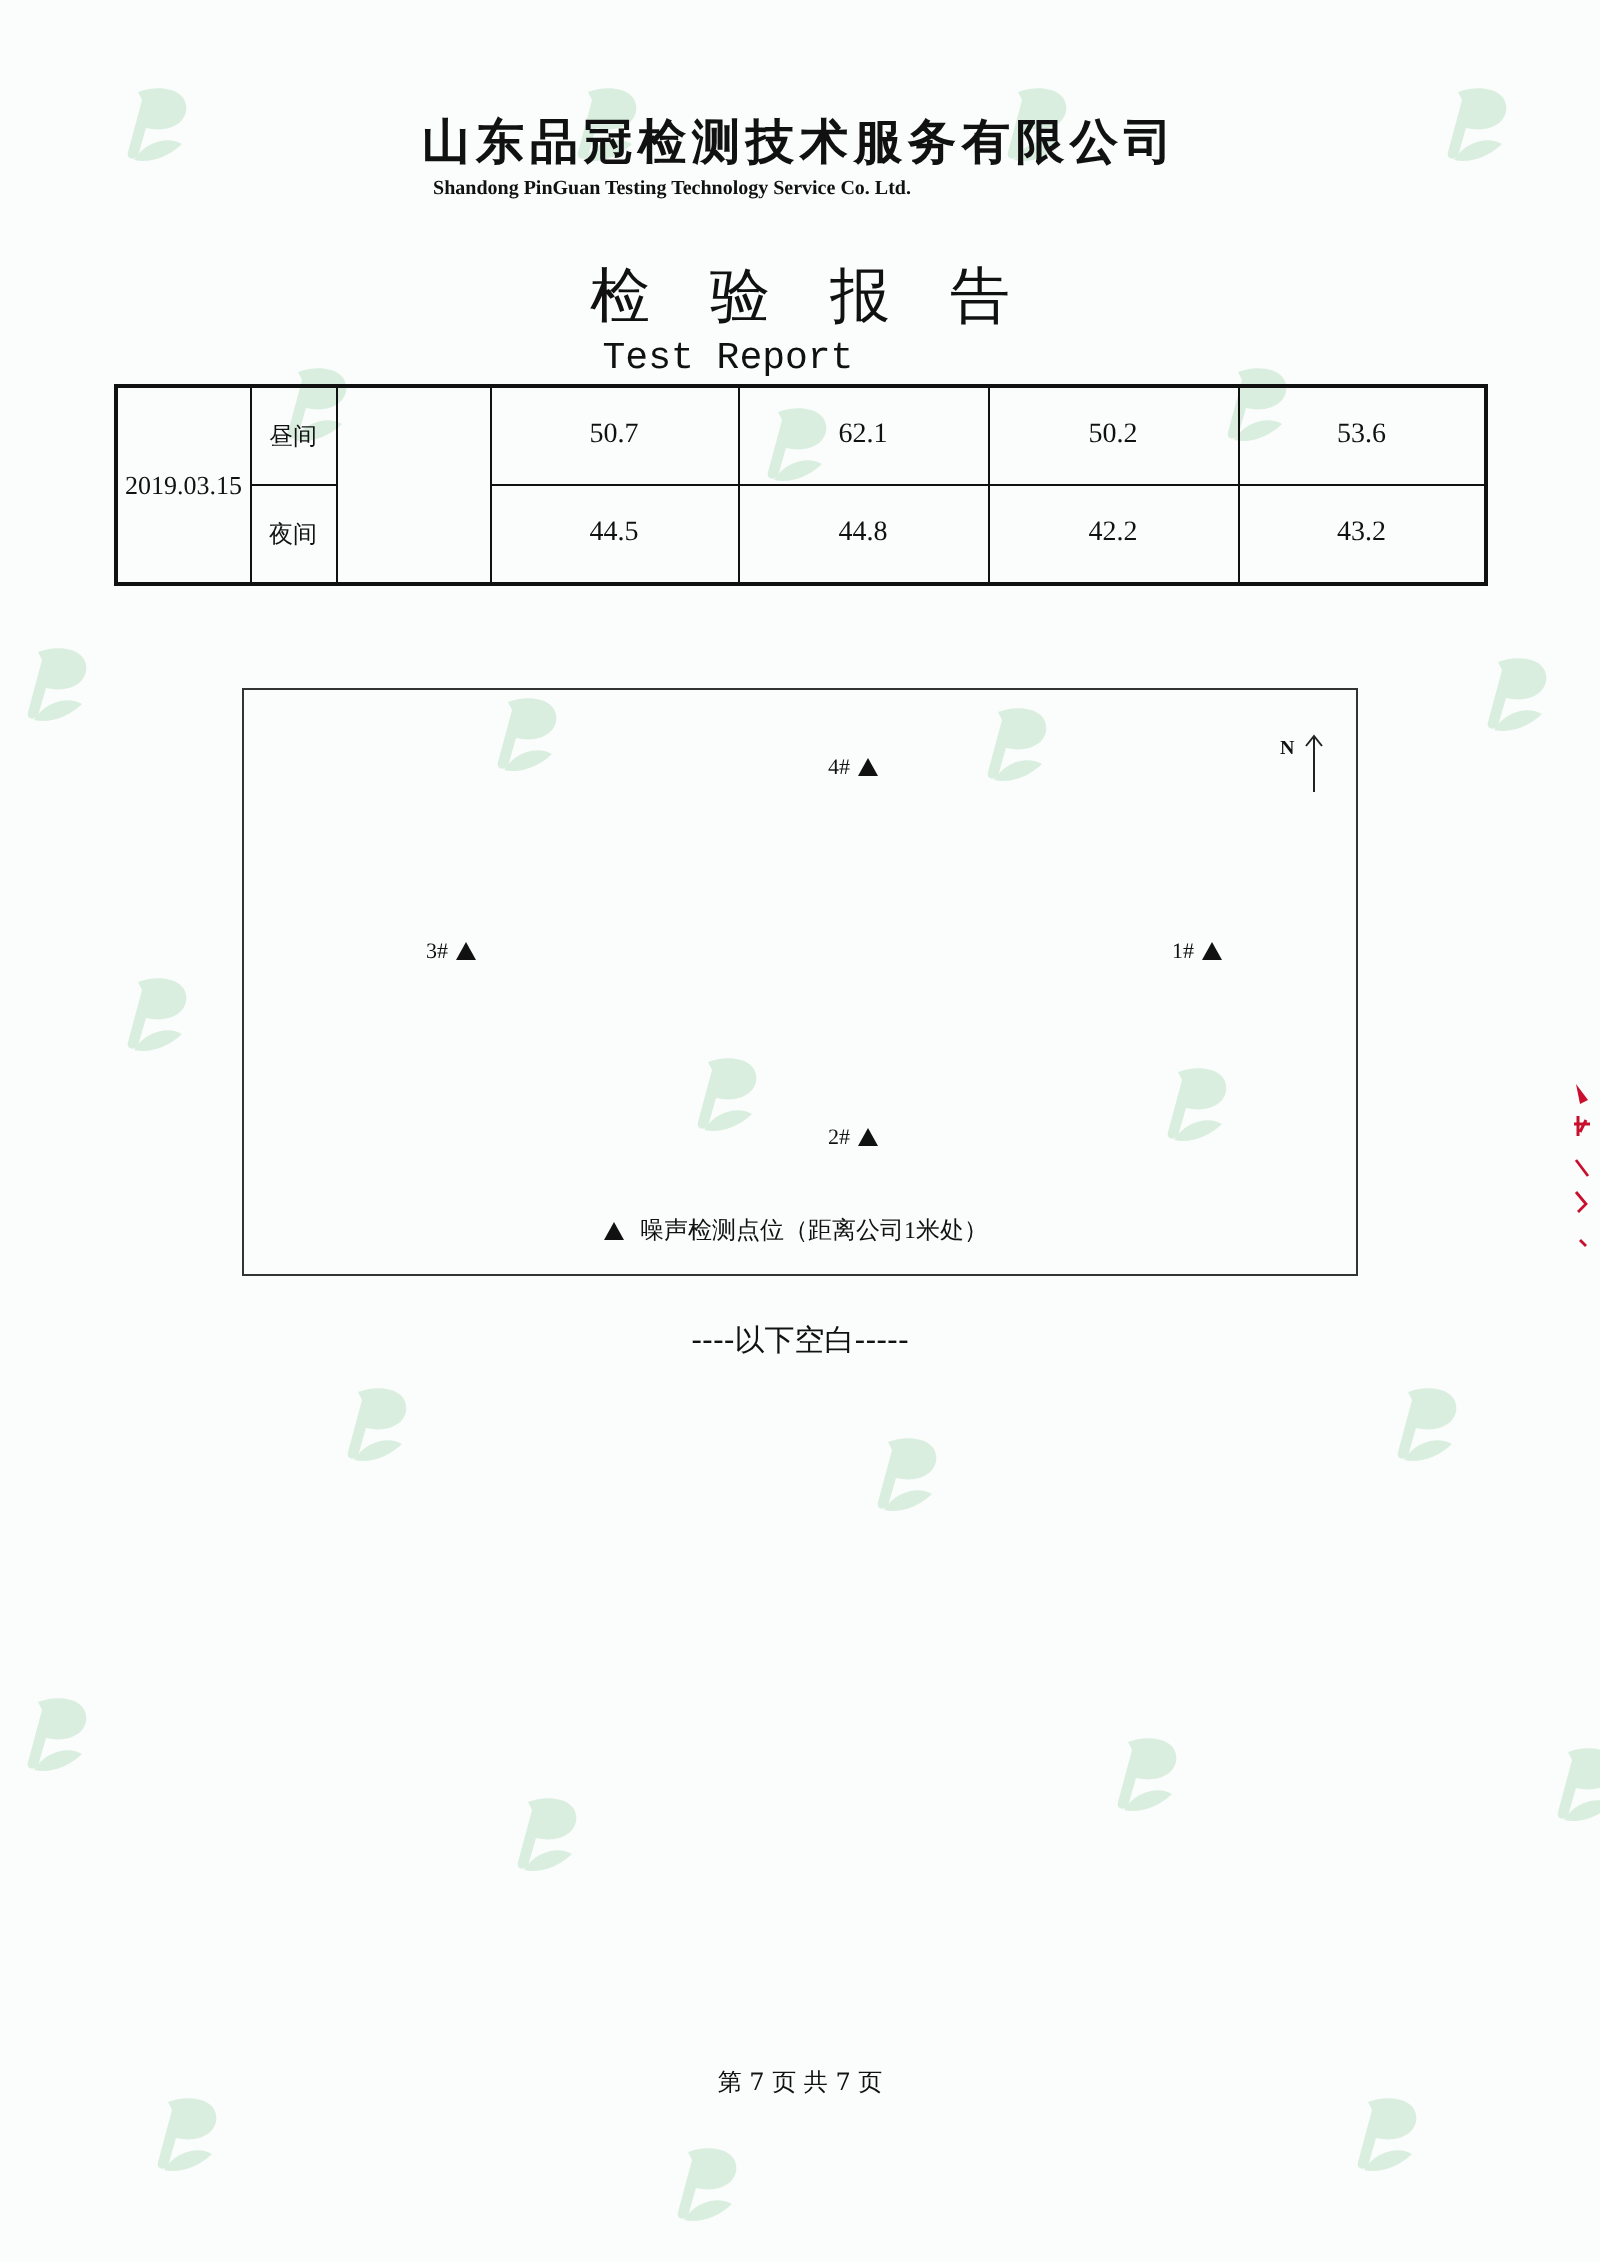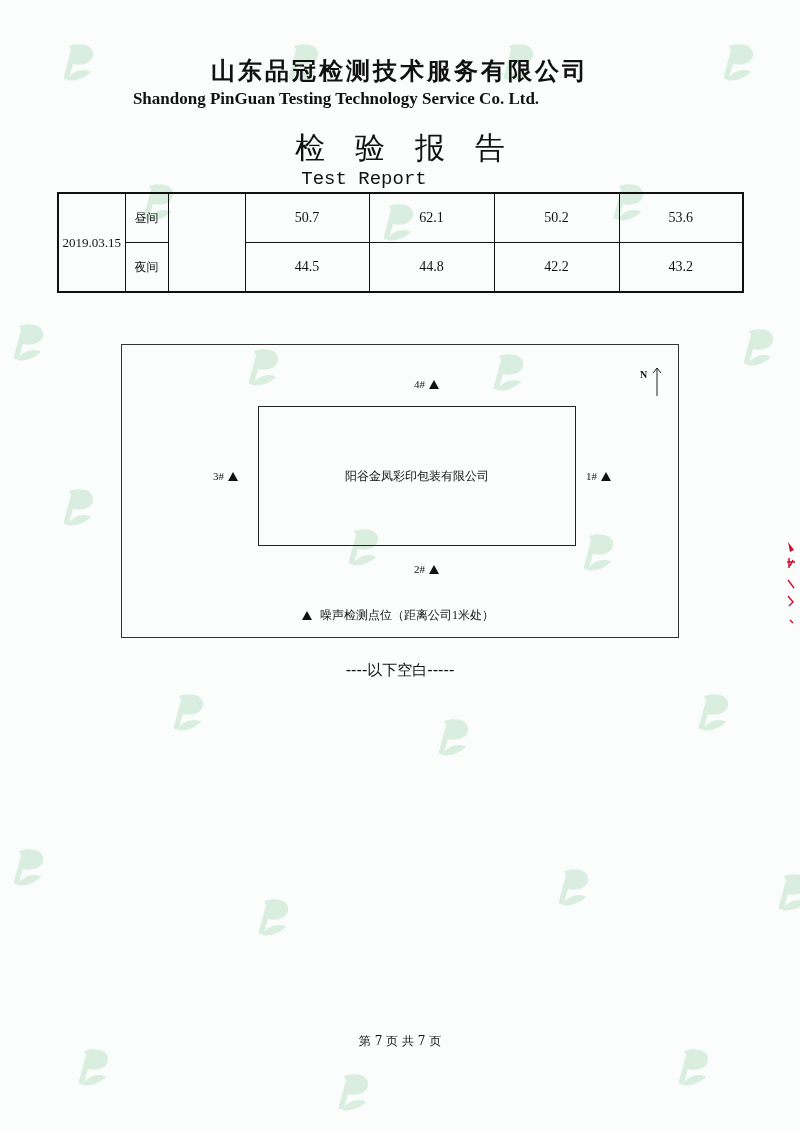--- a/index.html
+++ b/index.html
@@ -1,20 +1,20 @@
 <!DOCTYPE html>
 <html><head>
 <meta charset="utf-8">
 <style>
   html, body { margin:0; padding:0; }
   body { width:800px; height:1131px; background:#fbfdfc; position:relative; overflow:hidden; font-family:"Liberation Serif", serif; color:#111; }
   .wm { position:absolute; width:44px; height:44px; opacity:0.55; }
   .wm svg { width:100%; height:100%; }
   .company-cn { position:absolute; top:55px; left:0; width:800px; text-align:center; font-family:"DejaVu Sans", sans-serif; font-weight:bold; font-size:24px; letter-spacing:3px; color:#111; }
-  .company-en { position:absolute; top:89px; left:0; width:672px; text-align:center; font-family:"Liberation Serif", serif; font-weight:bold; font-size:17px; color:#111; }
+  .company-en { position:absolute; top:89px; left:0; width:672px; text-align:center; font-family:"Liberation Serif", serif; font-weight:bold; font-size:10px; color:#111; }
   .title-cn { position:absolute; top:128px; left:0; width:800px; text-align:center; font-family:"DejaVu Sans", sans-serif; font-weight:normal; font-size:30px; letter-spacing:30px; padding-left:30px; box-sizing:border-box; }
   .title-en { position:absolute; top:168px; left:0; width:728px; text-align:center; font-family:"Liberation Mono", monospace; font-size:19px; }
   table.data { position:absolute; top:192px; left:57px; border-collapse:collapse; border:2px solid #111; font-family:"Liberation Serif", serif; font-size:14px; }
   table.data td { border:1px solid #111; text-align:center; padding:0; height:48px; }
   .diagram { position:absolute; left:121px; top:344px; width:556px; height:292px; border:1.5px solid #333; background:transparent; }
   .inner-box { position:absolute; left:136px; top:61px; width:316px; height:138px; border:1.5px solid #222; }
   .inner-label { position:absolute; left:0; top:0; width:100%; height:100%; display:flex; align-items:center; justify-content:center; font-family:"DejaVu Sans", sans-serif; font-size:12px; }
   .point { position:absolute; font-family:"Liberation Serif", serif; font-size:11px; white-space:nowrap; }
   .tri { display:inline-block; width:0; height:0; border-left:5px solid transparent; border-right:5px solid transparent; border-bottom:9px solid #111; margin-left:4px; vertical-align:-1px; }
   .north { position:absolute; left:518px; top:24px; font-family:"Liberation Serif", serif; font-size:10px; font-weight:bold; }
@@ -155,23 +155,20 @@
     <td style="font-family:'DejaVu Serif', serif; font-size:12px;">夜间</td>
     <td>44.5</td>
     <td>44.8</td>
     <td>42.2</td>
     <td>43.2</td>
   </tr>
 </tbody>
   </table>
 
 <div class="diagram">
-  <div class="inner-box">
-    <div class="inner-label">阳谷金凤彩印包装有限公司</div>
-  </div>
   <div class="point" style="left:292px; top:33px;"><span>4#</span><span class="tri"></span></div>
   <div class="point" style="left:464px; top:125px;"><span>1#</span><span class="tri"></span></div>
   <div class="point" style="left:91px; top:125px;"><span>3#</span><span class="tri"></span></div>
   <div class="point" style="left:292px; top:218px;"><span>2#</span><span class="tri"></span></div>
   <div class="north">N</div>
   <svg class="north-arrow" viewBox="0 0 10 30">
     <line x1="5" y1="1" x2="5" y2="29" stroke="#222" stroke-width="1"></line>
     <polyline points="1,6 5,1 9,6" fill="none" stroke="#222" stroke-width="1"></polyline>
   </svg>
   <div class="legend"><span class="tri" style="margin-left:0; margin-right:8px;"></span><span>噪声检测点位（距离公司1米处）</span></div>

